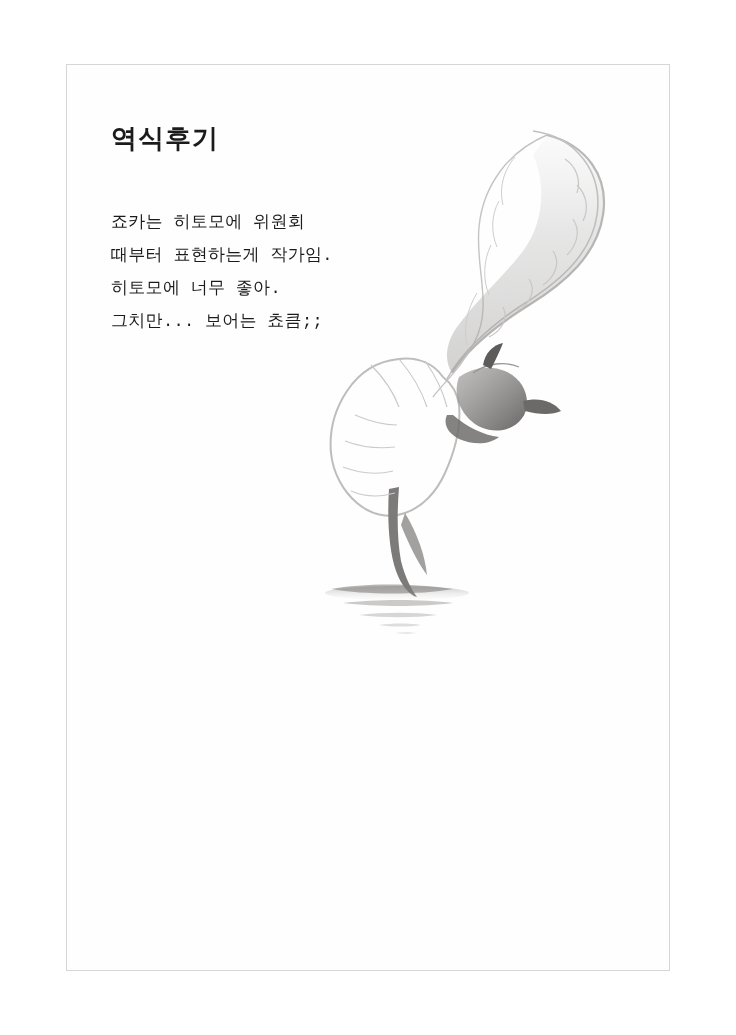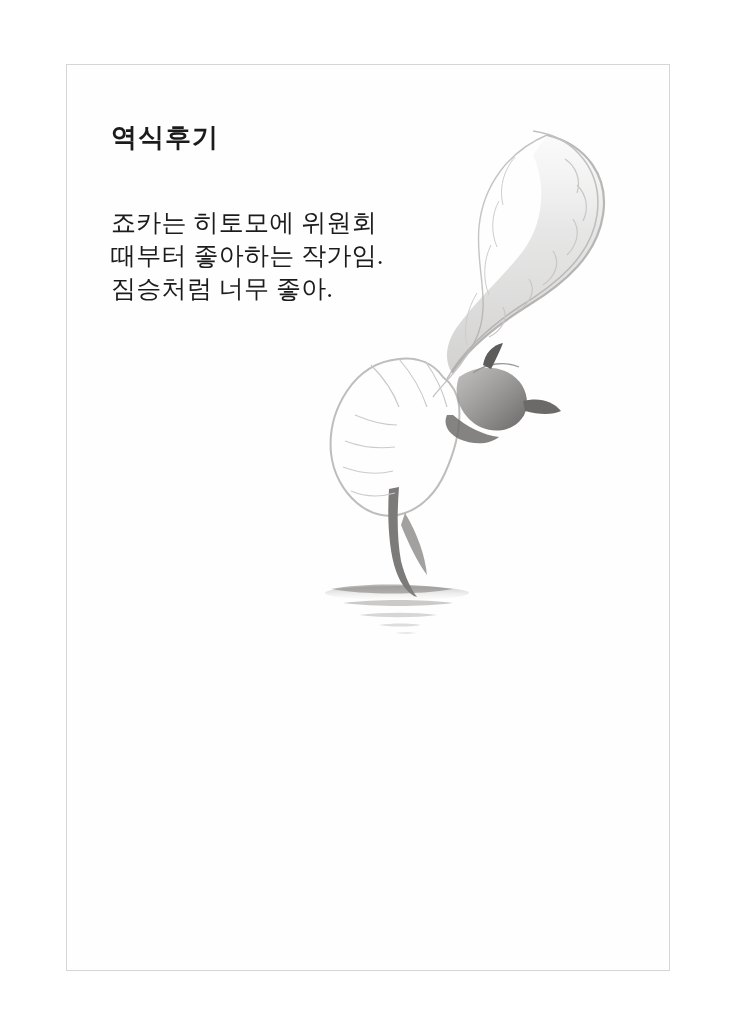--- a/index.html
+++ b/index.html
@@ -45,31 +45,31 @@
     height: 100%;
   }
   
   #text-block {
     position: absolute;
     left: 44px;
     top: 60px;
     width: 430px;
   }
   #heading {
-    font-family: Liberation Mono, monospace;
+    font-family: Liberation Serif, serif;
     font-weight: bold;
     font-size: 26px;
     letter-spacing: 1px;
     color: #1b1b1b;
     margin: 0 0 52px 0;
     line-height: 1.1;
   }
   #body-lines {
-    font-family: Liberation Serif, serif;
-    font-size: 25px;
+    font-family: Liberation Mono, monospace;
+    font-size: 17px;
     line-height: 33px;
     color: #1b1b1b;
     letter-spacing: 0.3px;
   }
   #body-lines .line {
     white-space: pre;
   }
 </style>
 </head>
 <body>
@@ -162,19 +162,20 @@
           <path d="M132 510 C146 508 162 508 174 510 C162 512 146 512 132 510 Z" fill="#aeacab" opacity="0.4"></path>
           <path d="M148 518 C155 517 163 517 169 518 C163 519 155 519 148 518 Z" fill="#bab8b7" opacity="0.4"></path>
         </g>
       </svg>
     </div>
 
     <div id="text-block">
       <h1 id="heading">역식후기</h1>
       <div id="body-lines">
         <div class="line">죠카는 히토모에 위원회</div>
-        <div class="line">때부터 좋아하는 작가임.</div>
-        <div class="line">짐승처럼 너무 좋아.</div>
+        <div class="line">때부터 표현하는게 작가임.</div>
+        <div class="line">히토모에 너무 좋아.</div>
+        <div class="line">그치만... 보어는 쵸큼;;</div>
       </div>
     </div>
 
   </div>
 </div>
 
 </body></html>

